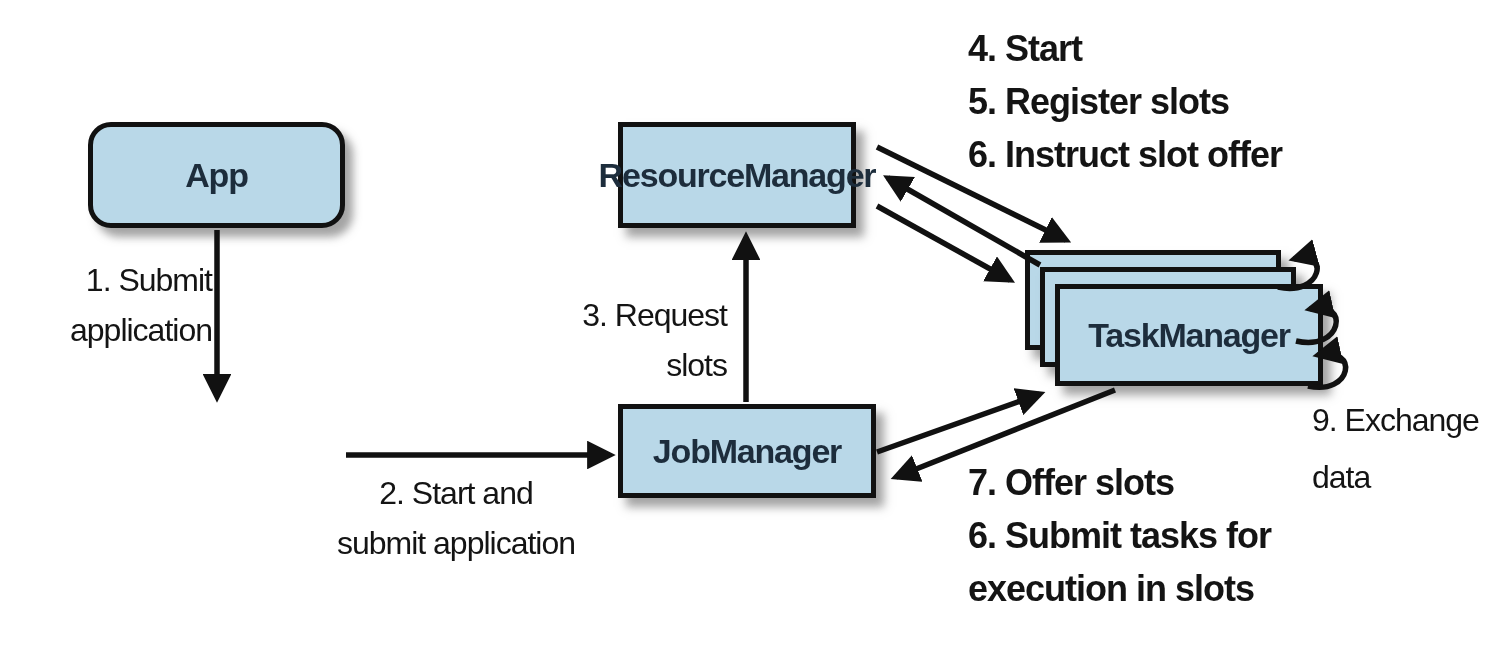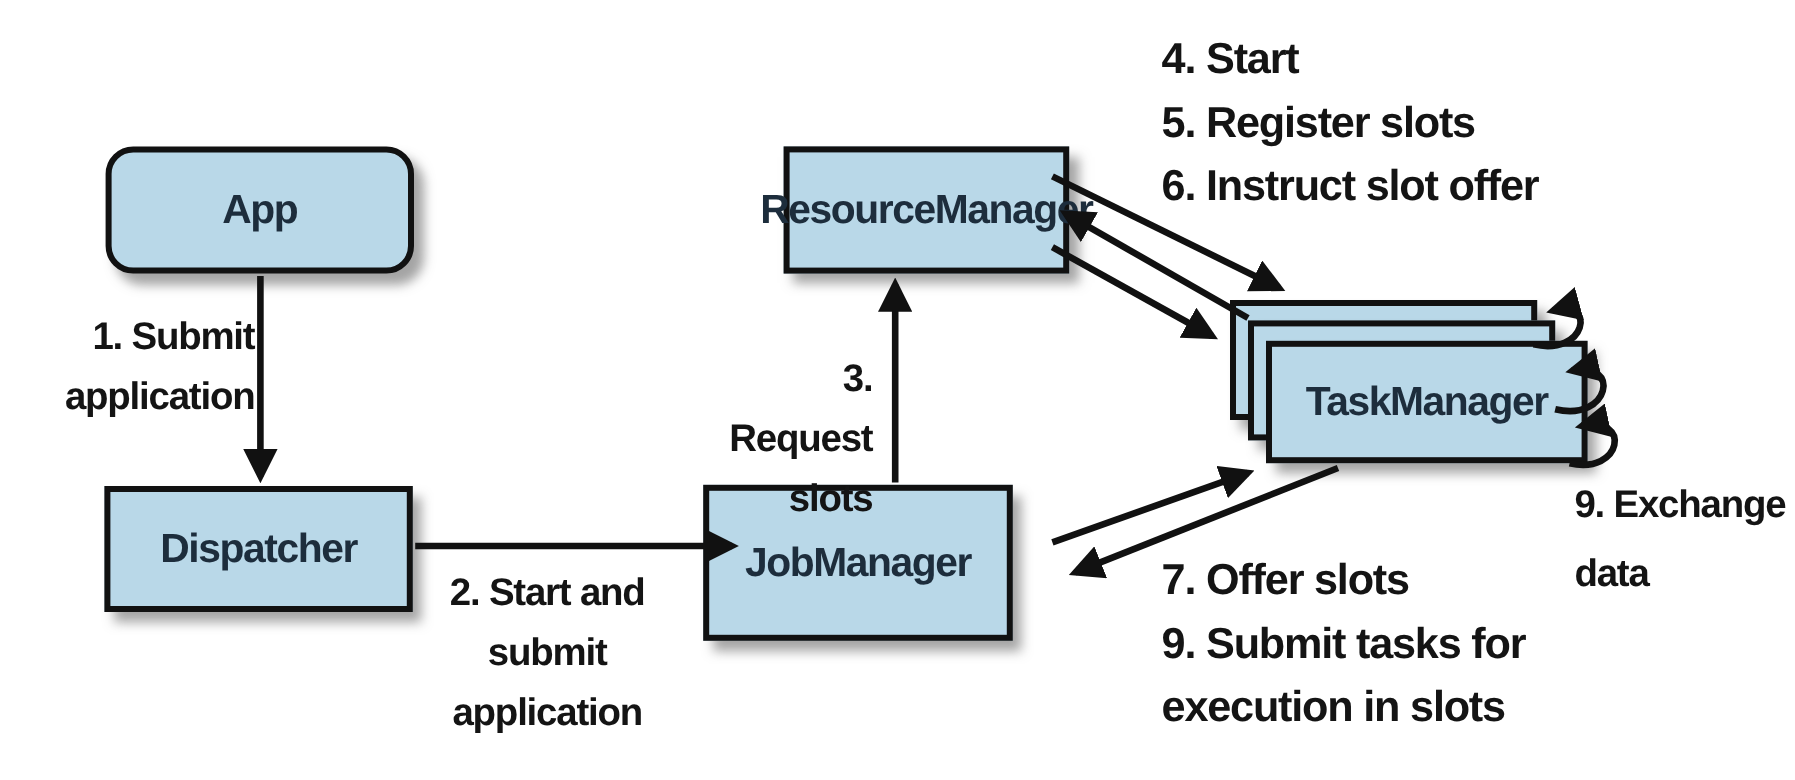--- a/index.html
+++ b/index.html
@@ -20,21 +20,21 @@
   }
   .node .node-label{
     font-size:34px;
     font-weight:600;
     letter-spacing:-1.2px;
     color:#1d2d3c;
   }
   .label{
     position:absolute;
     font-size:32px;
-    font-weight:700;
+    font-weight:400;
     letter-spacing:-1px;
     color:#141414;
     white-space:pre-line;
     line-height:50px;
   }
   .label-block{
     position:absolute;
     display:flex;flex-direction:column;
     font-size:36px;
     font-weight:600;
@@ -55,29 +55,26 @@
 </style>
 </head>
 <body>
 
 <div id="canvas">
 
   <div class="node" style="left:88px;top:122px;width:257px;height:106px;border-radius:23px;">
     <span class="node-label">App</span>
   </div>
 
-  <div class="node" style="left:87px;top:405px;width:257px;height:105px;">
-    <span class="node-label">Dispatcher</span>
-  </div>
 
-  <div class="node" style="left:653px;top:122px;width:238px;height:106px;">
+  <div class="node" style="left:618px;top:122px;width:238px;height:106px;">
     <span class="node-label">ResourceManager</span>
   </div>
 
-  <div class="node" style="left:586px;top:404px;width:258px;height:130px;">
+  <div class="node" style="left:618px;top:404px;width:258px;height:94px;">
     <span class="node-label">JobManager</span>
   </div>
 
   <div class="node" style="left:1025px;top:250px;width:256px;height:100px;"></div>
   <div class="node" style="left:1040px;top:267px;width:256px;height:100px;"></div>
   <div class="node" style="left:1055px;top:284px;width:268px;height:102px;">
     <span class="node-label">TaskManager</span>
   </div>
 
   <svg id="arrow-layer" viewBox="0 0 1496 650">
@@ -118,21 +115,21 @@
 slots</div>
 
   <div class="label-block" style="left:968px;top:22px;">
     <div>4. Start</div>
     <div>5. Register slots</div>
     <div>6. Instruct slot offer</div>
   </div>
 
   <div class="label-block" style="left:968px;top:456px;">
     <div>7. Offer slots</div>
-    <div style="white-space:pre-line;">9. Submit tasks for
+    <div style="white-space:pre-line;">6. Submit tasks for
 execution in slots</div>
   </div>
 
   <div class="label" style="left:1312px;top:392px;width:180px;line-height:57px;">9. Exchange
 data</div>
 
 
 </div>
 
 </body></html>

